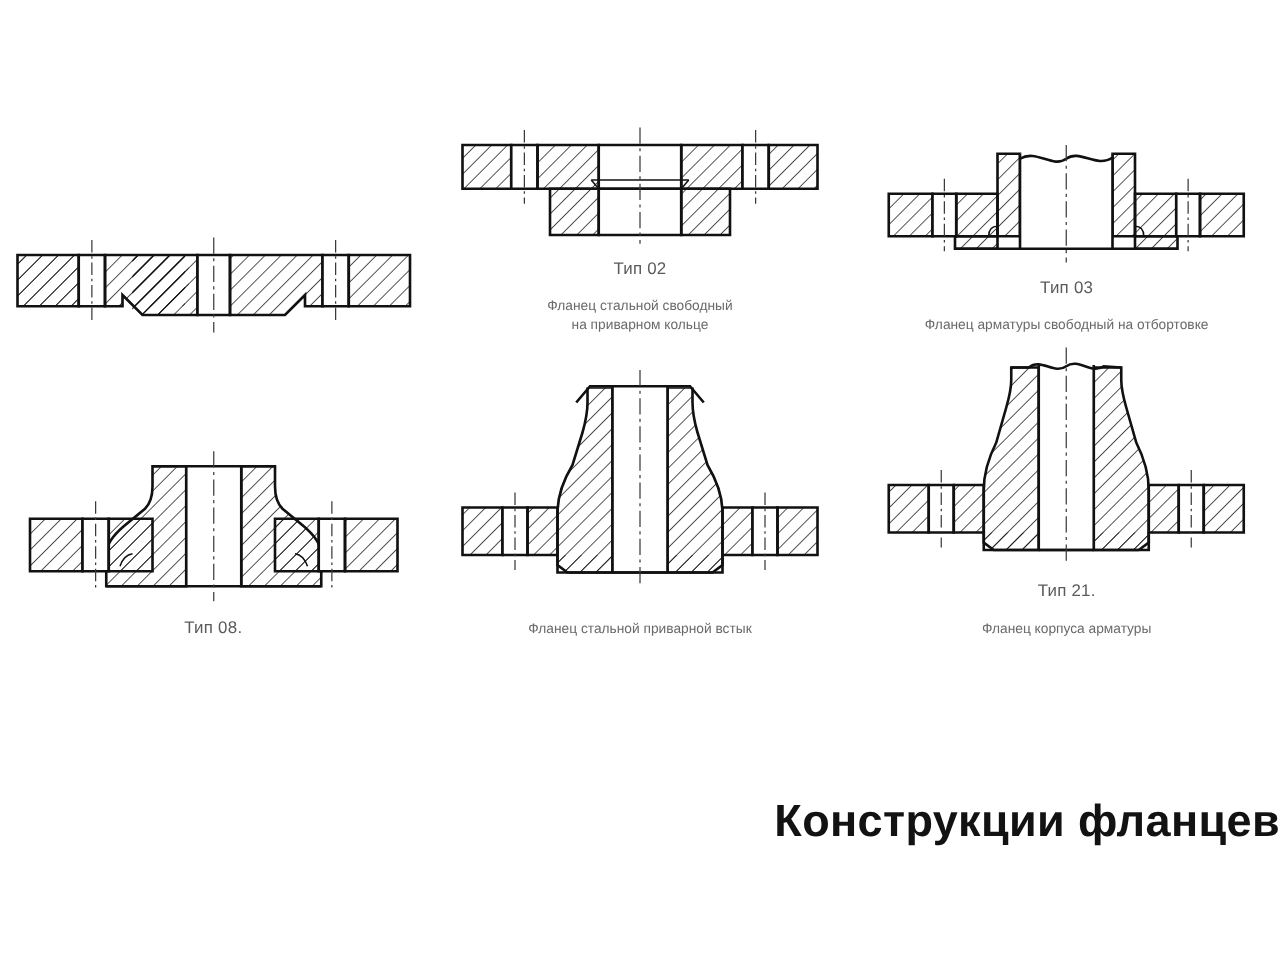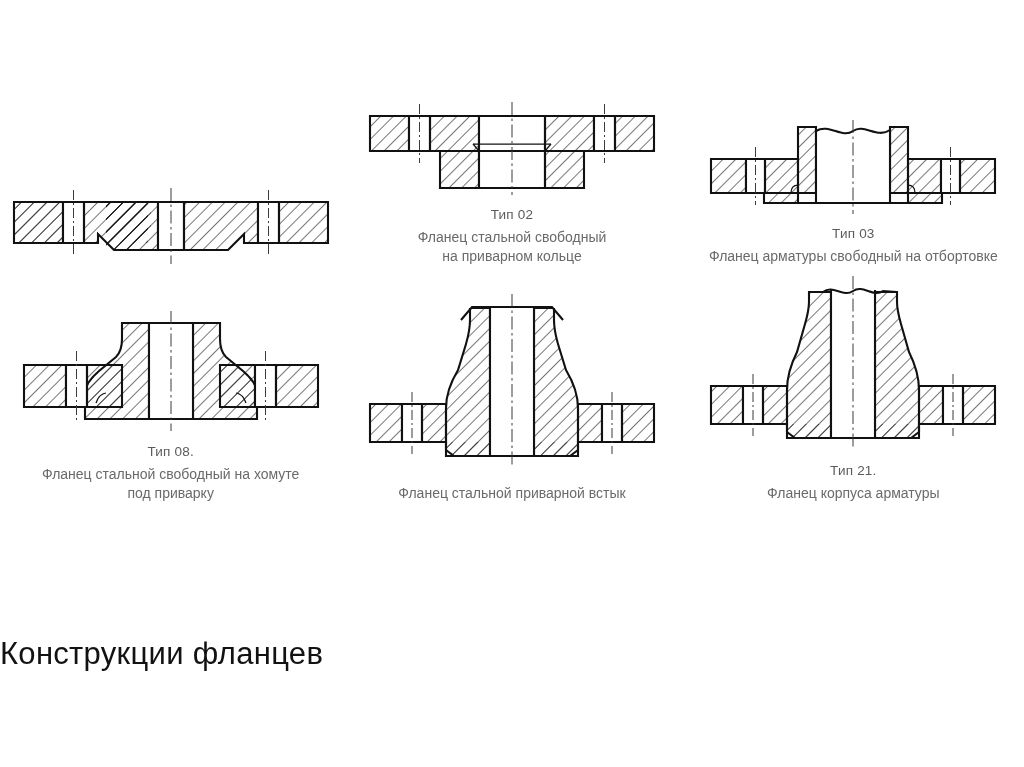--- a/index.html
+++ b/index.html
@@ -28,33 +28,33 @@
     text-align:center;
     margin-top:10px;
   }
   .cap-type{
     font-size:13.5px;
     color:#5b5b5b;
     letter-spacing:.2px;
     line-height:1.35;
   }
   .cap-desc{
-    font-size:14px;
+    font-size:11px;
     color:#6a6a6a;
     line-height:1.35;
-    margin-top:4px;
+    margin-top:14px;
     white-space:pre-line;
   }
   .title{
     position:absolute;
     left:0;right:0;
     top:636px;
-    text-align:left;
-    font-size:31px;
-    font-weight:normal;
+    text-align:right;
+    font-size:36px;
+    font-weight:bold;
     color:#121212;
     letter-spacing:.3px;
   }
   
   .edge{fill:none;stroke:#111;stroke-width:2.1;stroke-linejoin:miter;}
   .thin{fill:none;stroke:#111;stroke-width:1.25;}
   .hatchfill{stroke:none;}
   .axis{
     fill:none;stroke:#3b3b3b;stroke-width:1;
     stroke-dasharray:13 3.5 2.5 3.5;
@@ -216,22 +216,20 @@
           <path class="thin" d="M230,100 Q237,101 240,110"></path>
         </g>
 
         <line class="axis" x1="165" y1="18" x2="165" y2="138"></line>
         <line class="boltaxis" x1="70.5" y1="58" x2="70.5" y2="128"></line>
         <line class="boltaxis" x1="259.5" y1="58" x2="259.5" y2="128"></line>
       </svg>
 
       <div class="cap">
         <div class="cap-type">Тип 08.</div>
-        <div class="cap-desc">Фланец стальной свободный на хомуте
-под приварку</div>
       </div>
     </div>
 
     <div class="cell">
       <svg class="fig" width="300" height="180" viewBox="0 0 300 180">
 
         <g>
           <path fill="url(#hatchR)" stroke="#111" stroke-width="2.1" d="M108,18 H128 V166 H84 L84,118 Q84,100 96,80 L104,54 Q108,40 108,30 Z"></path>
           <path fill="url(#hatchR)" stroke="#111" stroke-width="2.1" d="M192,18 H172 V166 H216 L216,118 Q216,100 204,80 L196,54 Q192,40 192,30 Z"></path>
 

